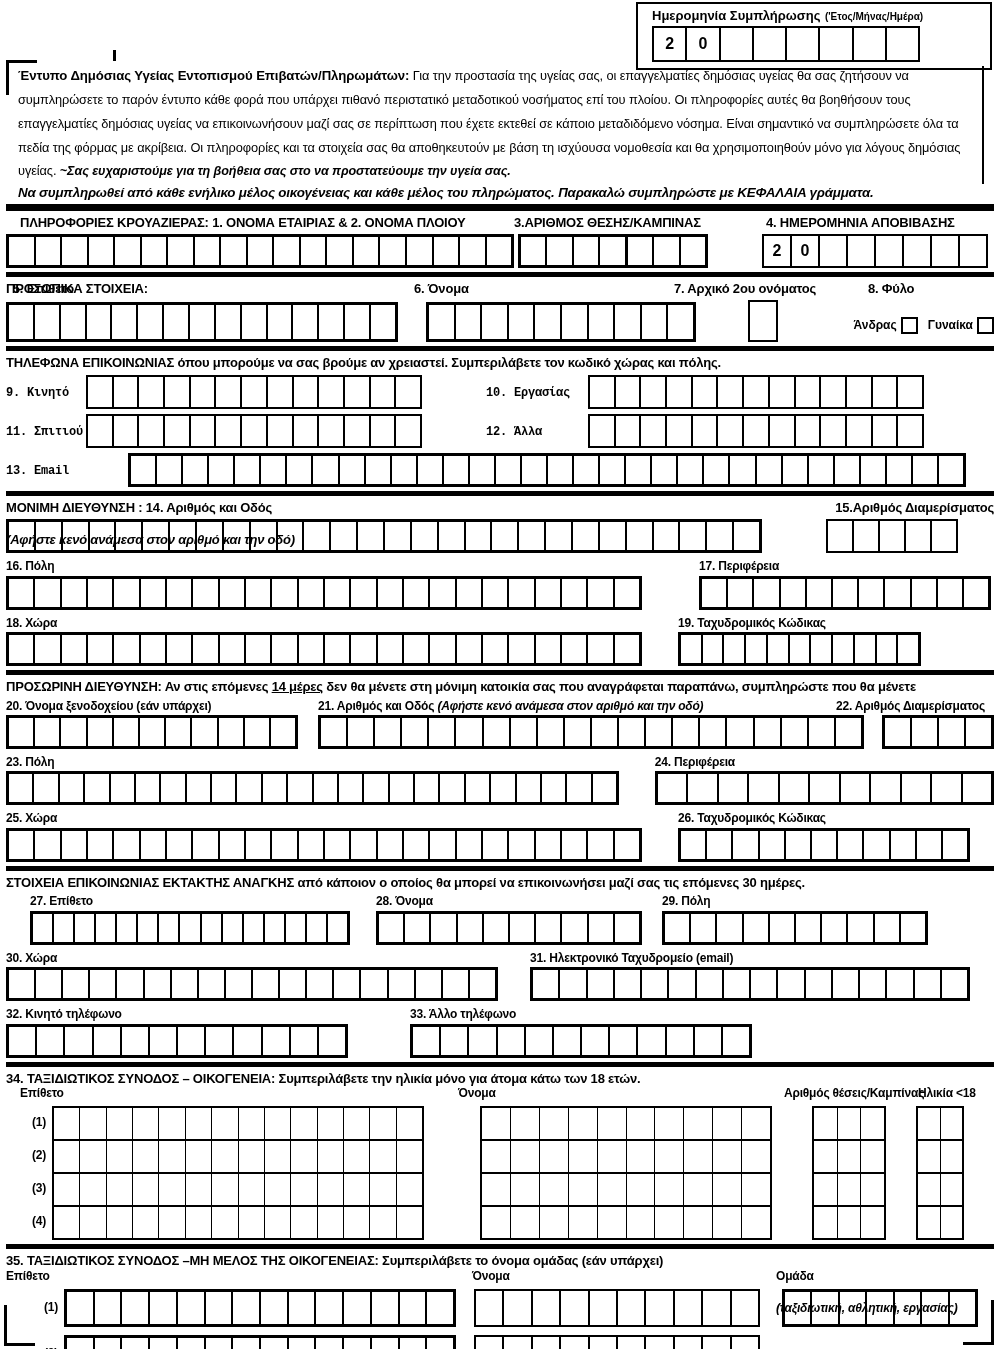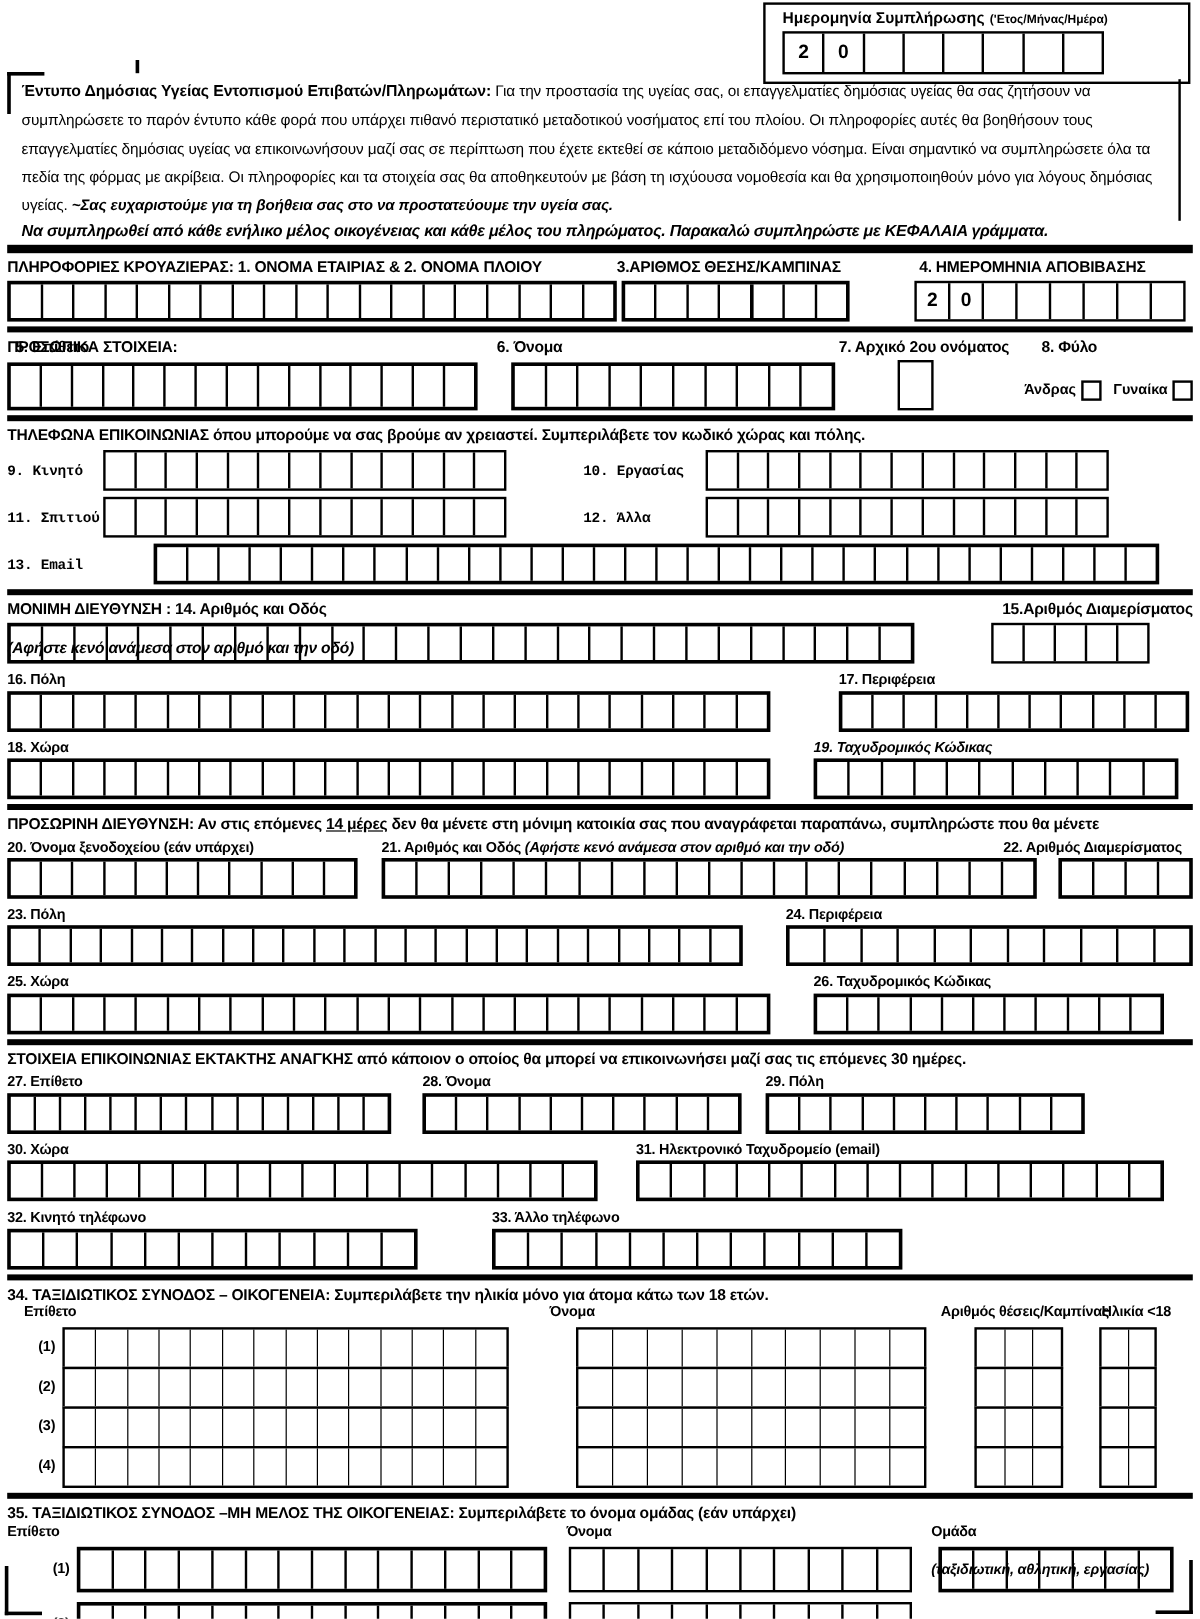--- a/index.html
+++ b/index.html
@@ -85,21 +85,21 @@
       <span class="title" data-name="form-title">Έντυπο Δημόσιας Υγείας Εντοπισμού Επιβατών/Πληρωμάτων:</span>
       <span data-name="intro-body-text">Για την προστασία της υγείας σας, οι επαγγελματίες δημόσιας υγείας θα σας ζητήσουν να συμπληρώσετε το παρόν έντυπο κάθε φορά που υπάρχει πιθανό περιστατικό μεταδοτικού νοσήματος επί του πλοίου. Οι πληροφορίες αυτές θα βοηθήσουν τους επαγγελματίες δημόσιας υγείας να επικοινωνήσουν μαζί σας σε περίπτωση που έχετε εκτεθεί σε κάποιο μεταδιδόμενο νόσημα. Είναι σημαντικό να συμπληρώσετε όλα τα πεδία της φόρμας με ακρίβεια. Οι πληροφορίες και τα στοιχεία σας θα αποθηκευτούν με βάση τη ισχύουσα νομοθεσία και θα χρησιμοποιηθούν μόνο για λόγους δημόσιας υγείας.</span>
       <span class="thanks" data-name="intro-thanks-text">~Σας ευχαριστούμε για τη βοήθεια σας στο να προστατεύουμε την υγεία σας.</span>
     </div>
     <div id="instruction" data-name="capital-letters-instruction">Να συμπληρωθεί από κάθε ενήλικο μέλος οικογένειας και κάθε μέλος του πληρώματος. Παρακαλώ συμπληρώστε με ΚΕΦΑΛΑΙΑ γράμματα.</div>
   </div>
 
   <div class="rule thick" data-name="section-divider"></div>
 
   <div class="labrow" data-name="cruise-header-row">
-    <span class="sec" style="left:0;text-align:center;" data-name="cruise-company-ship-label">ΠΛΗΡΟΦΟΡΙΕΣ ΚΡΟΥΑΖΙΕΡΑΣ: 1. ΟΝΟΜΑ ΕΤΑΙΡΙΑΣ &amp; 2. ΟΝΟΜΑ ΠΛΟΙΟΥ</span>
+    <span class="sec" style="left:14px;text-align:center;" data-name="cruise-company-ship-label">ΠΛΗΡΟΦΟΡΙΕΣ ΚΡΟΥΑΖΙΕΡΑΣ: 1. ΟΝΟΜΑ ΕΤΑΙΡΙΑΣ &amp; 2. ΟΝΟΜΑ ΠΛΟΙΟΥ</span>
     <span class="sec" style="left:508px;" data-name="cabin-number-label">3.ΑΡΙΘΜΟΣ ΘΕΣΗΣ/ΚΑΜΠΙΝΑΣ</span>
     <span class="sec" style="left:760px;" data-name="disembark-date-label">4. ΗΜΕΡΟΜΗΝΙΑ ΑΠΟΒΙΒΑΣΗΣ</span>
   </div>
   <div class="row" style="margin-top:3px;">
     <div class="cells heavy" style="width:508px;" data-name="company-ship-cells">
         <div class="cell" data-name="char-box"></div>
         <div class="cell" data-name="char-box"></div>
         <div class="cell" data-name="char-box"></div>
         <div class="cell" data-name="char-box"></div>
         <div class="cell" data-name="char-box"></div>
@@ -137,21 +137,21 @@
         <div class="cell" data-name="char-box"></div>
         <div class="cell" data-name="char-box"></div>
       </div>
   </div>
 
   <div class="rule" data-name="section-divider"></div>
 
   <div class="labrow" data-name="personal-header-row">
     <span class="sec" style="left:0;" data-name="personal-section-label"><span>ΠΡΟΣΩΠΙΚΑ ΣΤΟΙΧΕΙΑ:</span>&nbsp;&nbsp;<span>5. Επίθετο</span></span>
     <span class="sec" style="left:408px;" data-name="first-name-label">6. Όνομα</span>
-    <span class="sec" style="left:693px;" data-name="middle-initial-label">7. Αρχικό 2ου ονόματος</span>
+    <span class="sec" style="left:668px;" data-name="middle-initial-label">7. Αρχικό 2ου ονόματος</span>
     <span class="sec" style="left:862px;" data-name="sex-label">8. Φύλο</span>
   </div>
   <div class="row" style="margin-top:3px;">
     <div class="cells heavy" style="width:392px;height:40px;" data-name="surname-cells">
         <div class="cell" data-name="char-box"></div>
         <div class="cell" data-name="char-box"></div>
         <div class="cell" data-name="char-box"></div>
         <div class="cell" data-name="char-box"></div>
         <div class="cell" data-name="char-box"></div>
         <div class="cell" data-name="char-box"></div>
@@ -413,21 +413,21 @@
           <div class="cell" data-name="char-box"></div>
           <div class="cell" data-name="char-box"></div>
           <div class="cell" data-name="char-box"></div>
           <div class="cell" data-name="char-box"></div>
           <div class="cell" data-name="char-box"></div>
           <div class="cell" data-name="char-box"></div>
           <div class="cell" data-name="char-box"></div>
           <div class="cell" data-name="char-box"></div>
         </div>
     </div>
-    <div class="col" style="width:304px;margin-left:36px;font-style:italic;">
+    <div class="col" style="width:243px;margin-left:36px;">
       <span class="lbl" data-name="permanent-zip-label">19. Ταχυδρομικός Κώδικας</span>
       <div class="cells heavy" data-name="permanent-zip-cells">
           <div class="cell" data-name="char-box"></div>
           <div class="cell" data-name="char-box"></div>
           <div class="cell" data-name="char-box"></div>
           <div class="cell" data-name="char-box"></div>
           <div class="cell" data-name="char-box"></div>
           <div class="cell" data-name="char-box"></div>
           <div class="cell" data-name="char-box"></div>
           <div class="cell" data-name="char-box"></div>
@@ -589,21 +589,21 @@
         </div>
     </div>
   </div>
 
   <div class="rule" data-name="section-divider"></div>
 
   <div class="sec" style="margin-top:2px;" data-name="emergency-section-header">
     <span>ΣΤΟΙΧΕΙΑ ΕΠΙΚΟΙΝΩΝΙΑΣ ΕΚΤΑΚΤΗΣ ΑΝΑΓΚΗΣ</span><span style="font-weight:700;"> από κάποιον ο οποίος θα μπορεί να επικοινωνήσει μαζί σας τις επόμενες 30 ημέρες.</span>
   </div>
   <div class="row" style="margin-top:4px;">
-    <div class="col" style="width:320px;">
+    <div class="col" style="width:320px;margin-left:24px;">
       <span class="lbl" data-name="emergency-surname-label">27. Επίθετο</span>
       <div class="cells heavy" data-name="emergency-surname-cells">
           <div class="cell" data-name="char-box"></div>
           <div class="cell" data-name="char-box"></div>
           <div class="cell" data-name="char-box"></div>
           <div class="cell" data-name="char-box"></div>
           <div class="cell" data-name="char-box"></div>
           <div class="cell" data-name="char-box"></div>
           <div class="cell" data-name="char-box"></div>
           <div class="cell" data-name="char-box"></div>

